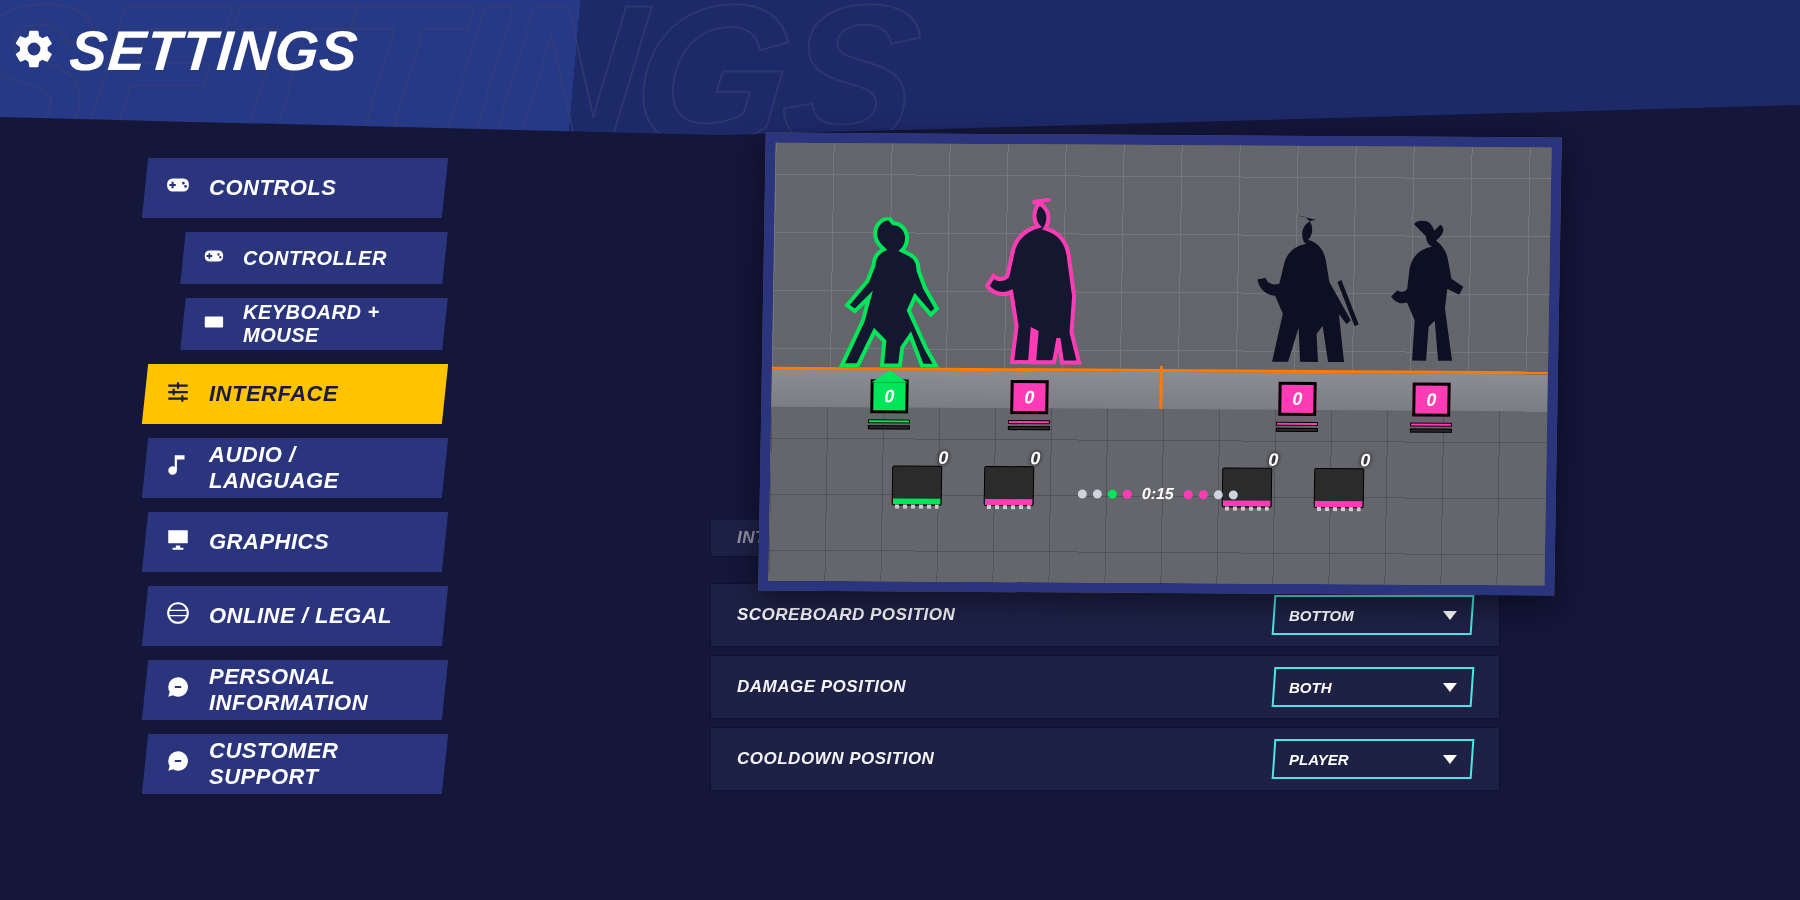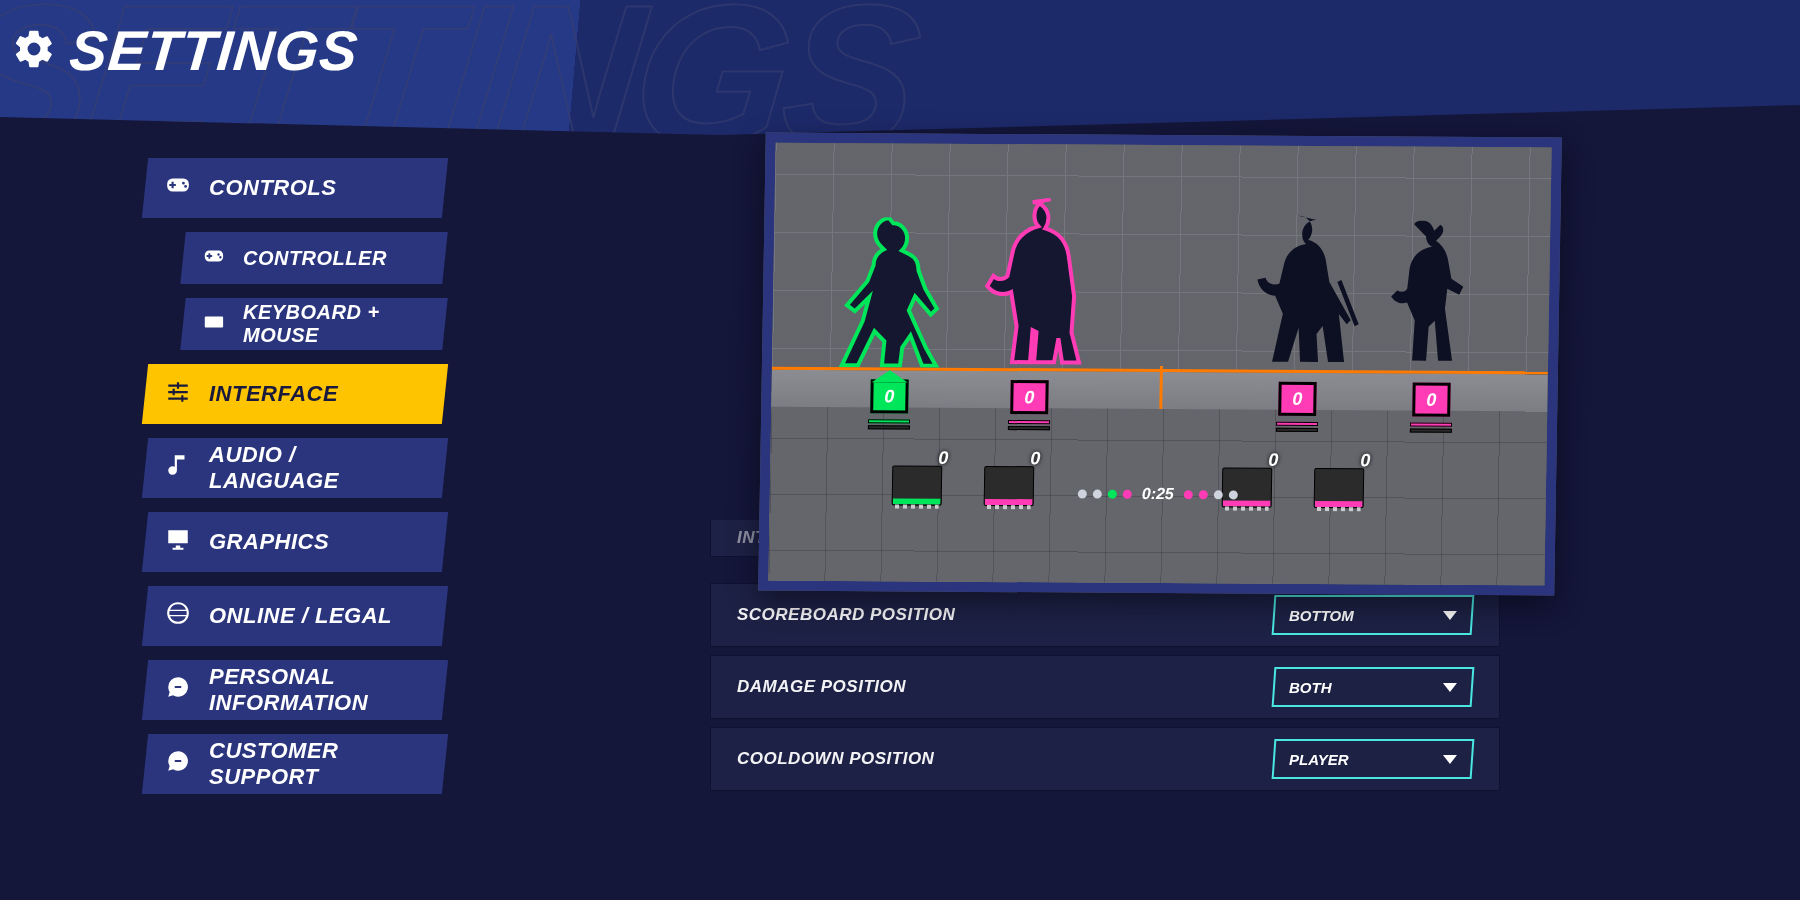--- a/index.html
+++ b/index.html
@@ -366,21 +366,21 @@
       </div>
     </div>
 
     <div class="center-hud">
       <span class="dots">
           <i></i>
           <i></i>
           <i style="background:#00e65a"></i>
           <i class="on"></i>
         </span>
-      <span>0:25</span>
+      <span>0:15</span>
       <span class="dots">
           <i class="on"></i>
           <i class="on"></i>
           <i></i>
           <i></i>
         </span>
     </div>
 
   </div>
 </div>

